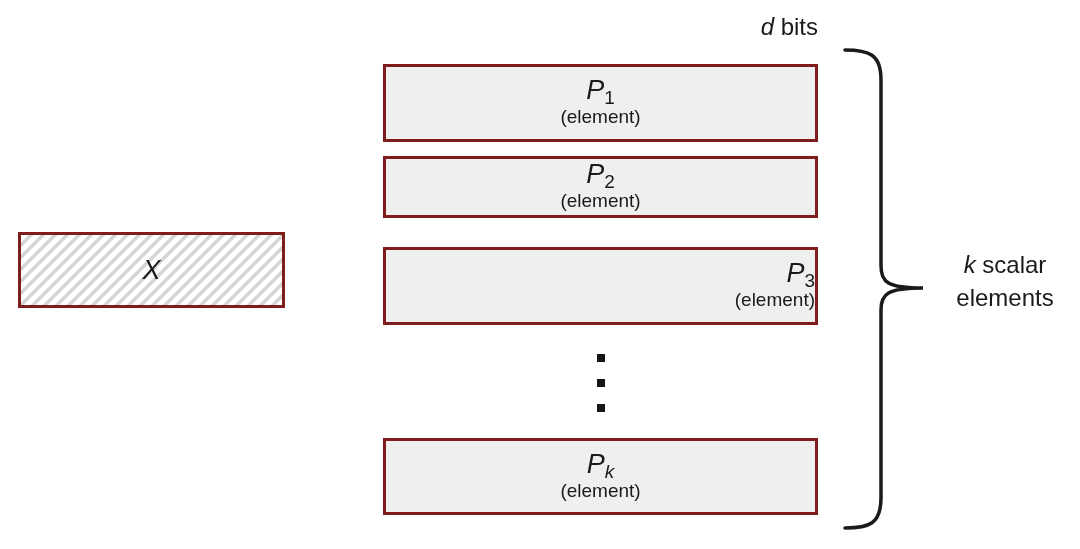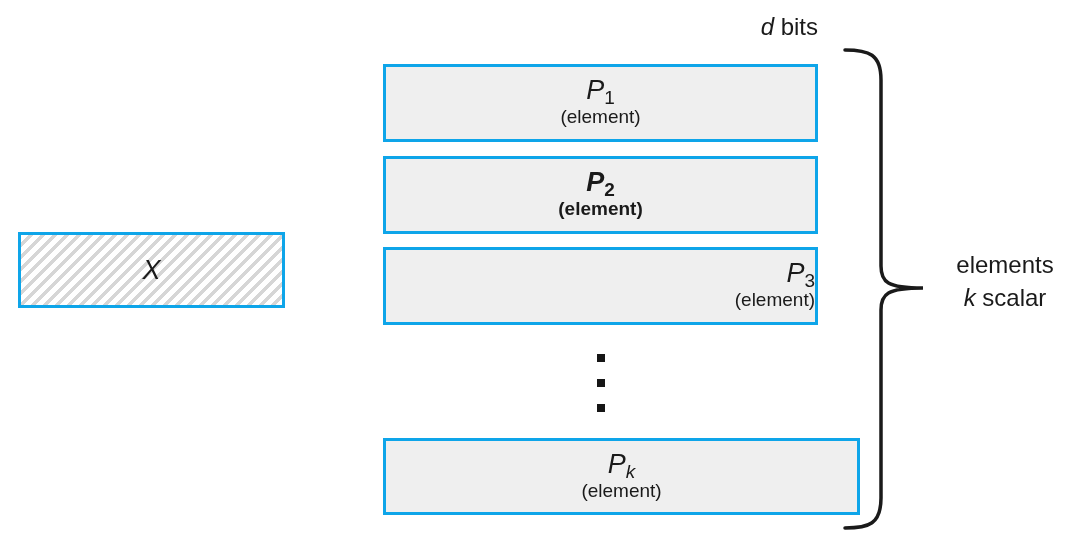--- a/index.html
+++ b/index.html
@@ -16,21 +16,21 @@
     position: absolute;
     text-align: right;
     font-size: 24px;
     line-height: 28px;
     white-space: nowrap;
   }
   .lbl i, .it { font-style: italic; }
   .box {
     position: absolute;
     box-sizing: border-box;
-    border: 3px solid #0ea5e9;
+    border: 3px solid #7f1d1d;
     background: #efefef;
     display: flex;
     flex-direction: column;
     align-items: center;
     justify-content: center;
   }
   .sym {
     font-size: 27px;
     font-style: italic;
     line-height: 27px;
@@ -85,49 +85,49 @@
     <div class="sym">X</div>
   </div>
 
   <div class="lbl" style="left:383px; top:13px; width:435px;"><i>d</i><span> bits</span></div>
 
   <div class="box" style="left:383px; top:64px; width:435px; height:78px;">
     <div class="sym"><span>P</span><sub>1</sub></div>
     <div class="cap">(element)</div>
   </div>
 
-  <div class="box" style="left:383px; top:156px; width:435px; height:78px;font-weight:bold;">
+  <div class="box" style="left:383px; top:156px; width:435px; height:62px;">
     <div class="sym"><span>P</span><sub>2</sub></div>
     <div class="cap">(element)</div>
   </div>
 
   <div class="box" style="left:383px; top:247px; width:435px; height:78px;align-items:flex-end;">
     <div class="sym"><span>P</span><sub>3</sub></div>
     <div class="cap">(element)</div>
   </div>
 
   <div class="dots" style="left:597px; top:354px;">
     <div class="dot"></div>
     <div class="dot"></div>
     <div class="dot"></div>
   </div>
 
-  <div class="box" style="left:383px; top:438px; width:477px; height:77px;">
+  <div class="box" style="left:383px; top:438px; width:435px; height:77px;">
     <div class="sym"><span>P</span><sub class="it">k</sub></div>
     <div class="cap">(element)</div>
   </div>
 
   <svg class="brace-svg" width="100" height="500" viewBox="0 0 100 500">
     <path d="M 12 10
              C 36 10, 48 14, 48 40
              L 48 226
              C 48 242, 54 248, 90 248
              C 54 248, 48 254, 48 270
              L 48 458
              C 48 484, 36 488, 12 488" fill="none" stroke="#1a1a1a" stroke-width="3.5" stroke-linecap="round"></path>
   </svg>
 
   <div class="brace-label">
+    <div><i>k</i><span> scalar</span></div>
     <div>elements</div>
-    <div><i>k</i><span> scalar</span></div>
   </div>
 
 </div>
 
 </body></html>

